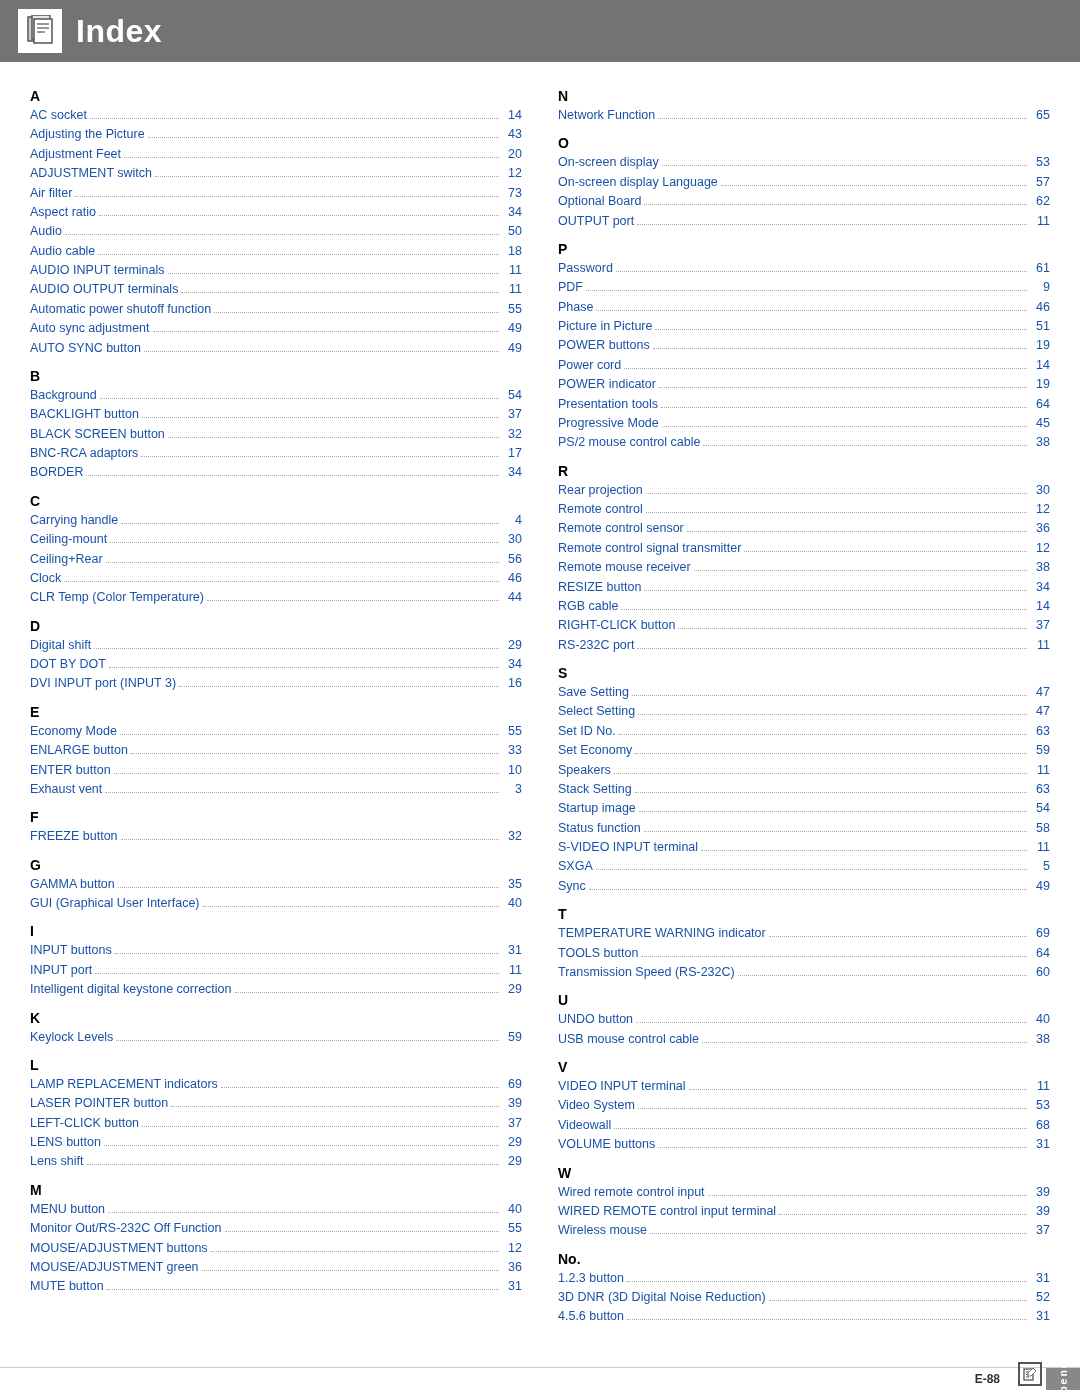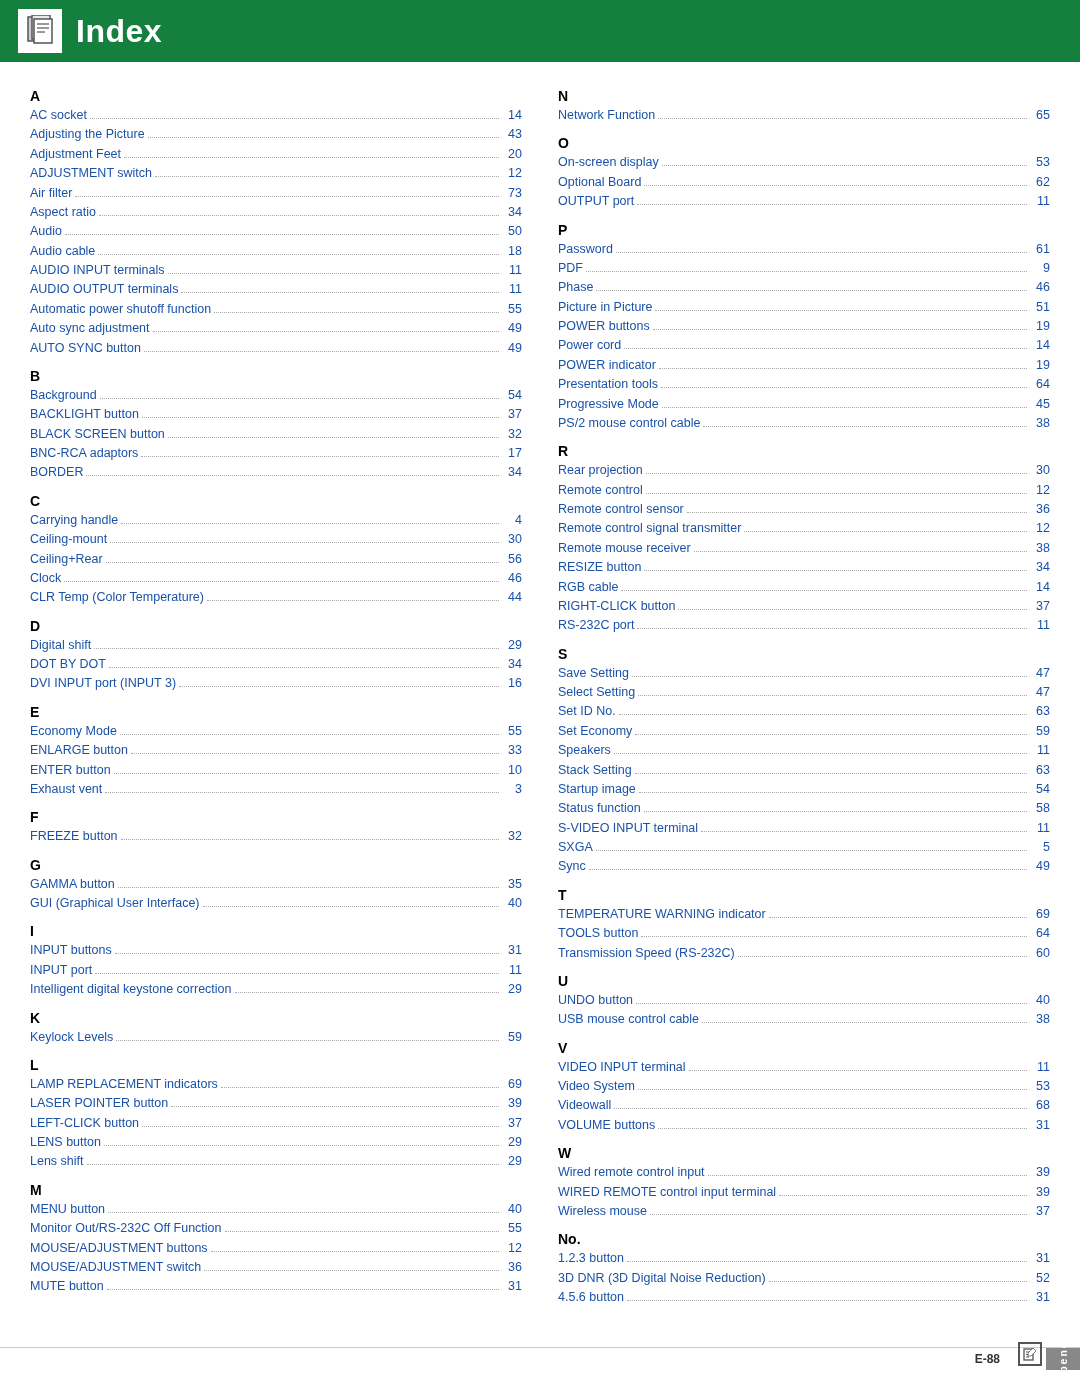--- a/index.html
+++ b/index.html
@@ -7,21 +7,21 @@
       width: 1080px;
       min-height: 1397px;
       background: #fff;
       font-family: Arial, Helvetica, sans-serif;
       font-size: 13px;
       color: #333;
     }
 
     
     .header {
-      background: #15803d;
+      background: #737373;
       display: flex;
       align-items: center;
       padding: 8px 18px;
       height: 62px;
     }
     .header-icon {
       width: 44px;
       height: 44px;
       background: #fff;
       display: flex;
@@ -368,21 +368,21 @@
           <span class="entry-label">Monitor Out/RS-232C Off Function</span>
           <span class="entry-dots"></span>
           <span class="entry-page">55</span>
         </div>
         <div class="index-entry">
           <span class="entry-label">MOUSE/ADJUSTMENT buttons</span>
           <span class="entry-dots"></span>
           <span class="entry-page">12</span>
         </div>
         <div class="index-entry">
-          <span class="entry-label">MOUSE/ADJUSTMENT switch</span>
+          <span class="entry-label">MOUSE/ADJUSTMENT green</span>
           <span class="entry-dots"></span>
           <span class="entry-page">36</span>
         </div>
         <div class="index-entry">
           <span class="entry-label">MUTE button</span>
           <span class="entry-dots"></span>
           <span class="entry-page">31</span>
         </div>
       </div>
     </div>
@@ -395,20 +395,25 @@
           <span class="entry-dots"></span>
           <span class="entry-page">65</span>
         </div>
       </div>
       <div class="section">
         <div class="section-letter">O</div>
         <div class="index-entry">
           <span class="entry-label">On-screen display</span>
           <span class="entry-dots"></span>
           <span class="entry-page">53</span>
+        </div>
+        <div class="index-entry">
+          <span class="entry-label">On-screen display Language</span>
+          <span class="entry-dots"></span>
+          <span class="entry-page">57</span>
         </div>
         <div class="index-entry">
           <span class="entry-label">Optional Board</span>
           <span class="entry-dots"></span>
           <span class="entry-page">62</span>
         </div>
         <div class="index-entry">
           <span class="entry-label">OUTPUT port</span>
           <span class="entry-dots"></span>
           <span class="entry-page">11</span>

